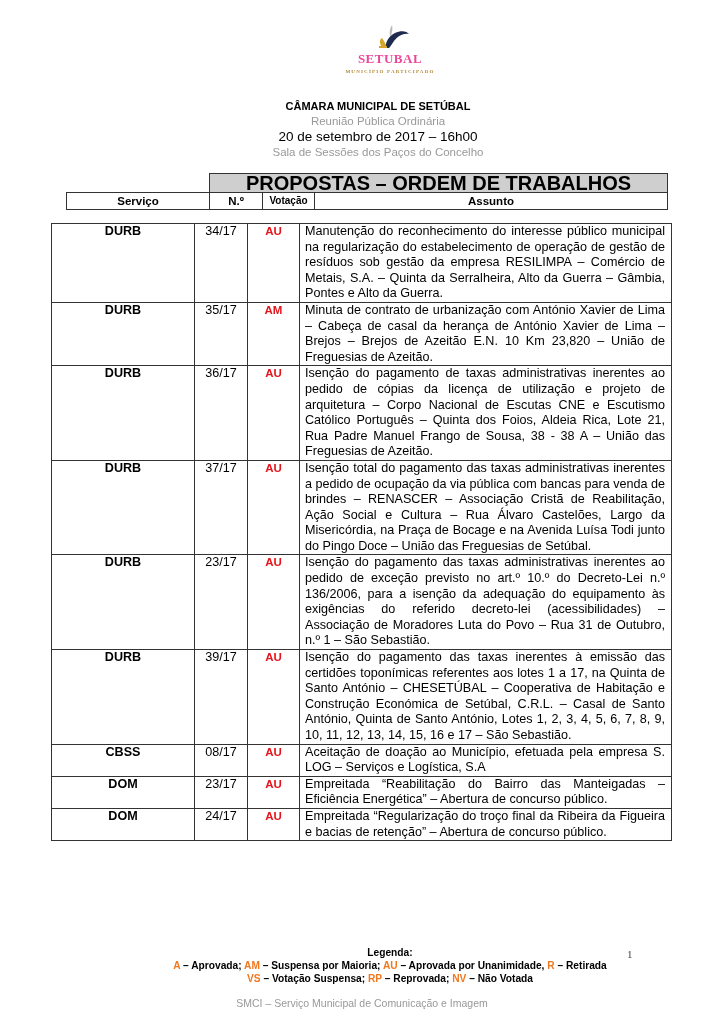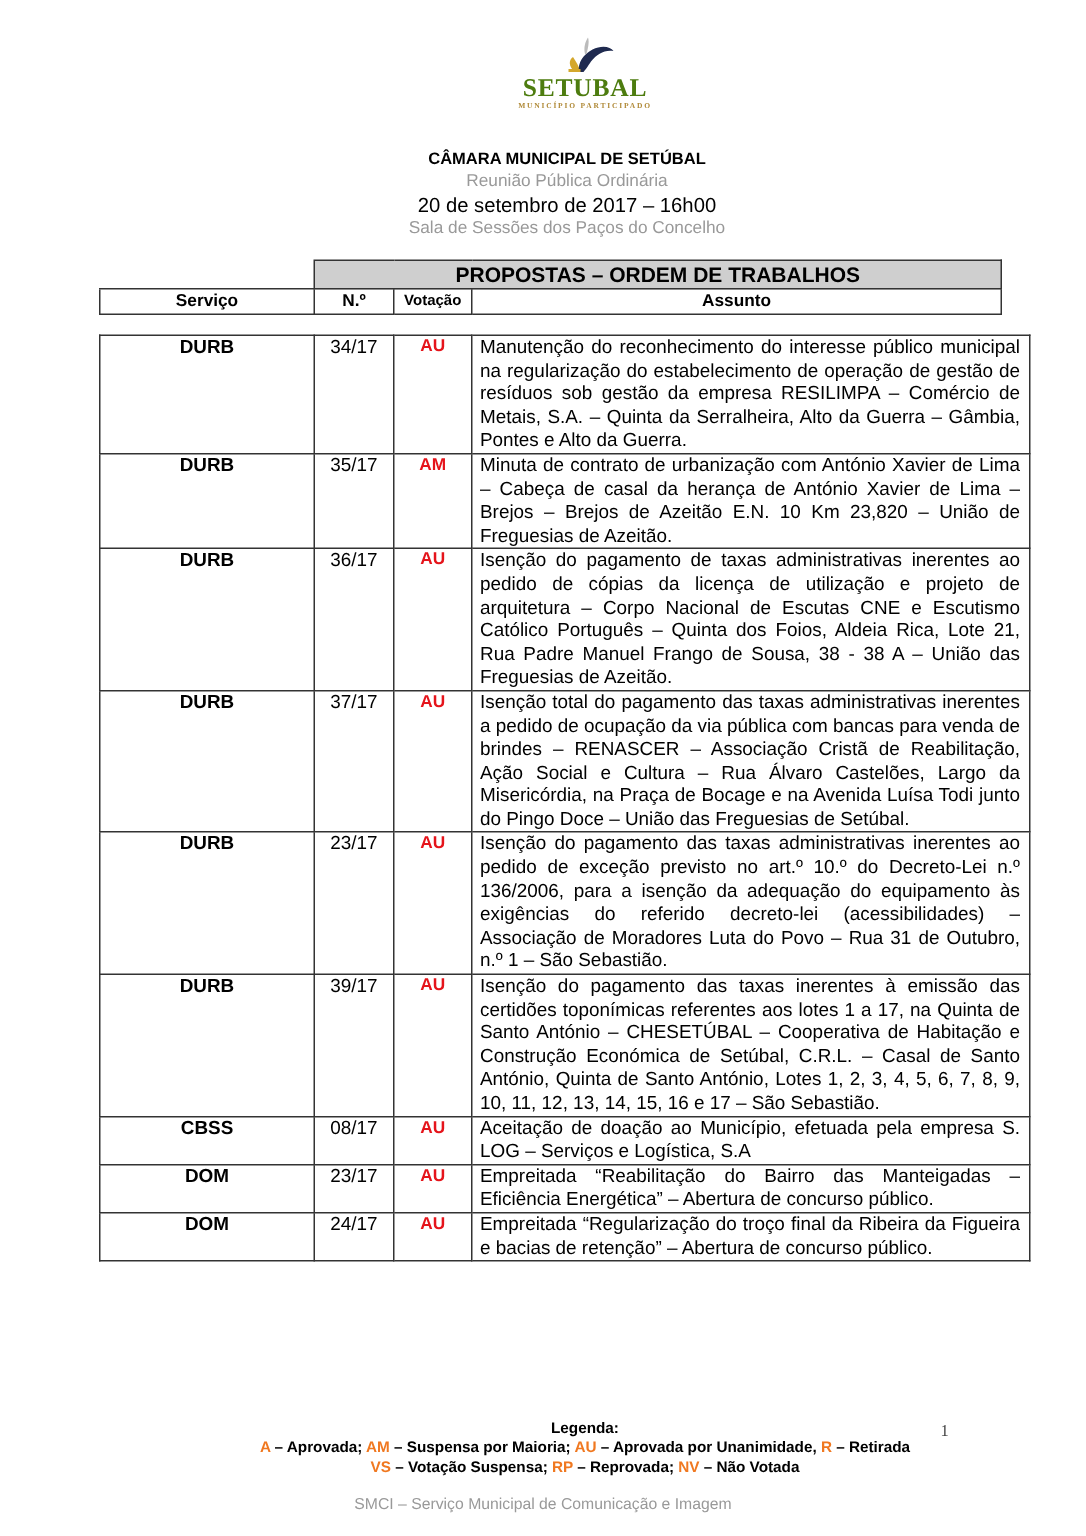--- a/index.html
+++ b/index.html
@@ -6,45 +6,45 @@
     body {
       width: 724px; height: 1024px; background: #ffffff; position: relative;
       font-family: "Liberation Sans", sans-serif; color: #000; overflow: hidden;
     }
     .logo {
       position: absolute; left: 340px; top: 22px; width: 100px; height: 56px;
       text-align: center;
     }
     .logo svg { display: block; margin: 0 auto; }
     .logo-word {
-      font-family: "Liberation Serif", serif; font-size: 17px; font-weight: bold;
-      color: #4d7c0f; letter-spacing: 0.5px; line-height: 18px; margin-top: -2px;
+      font-family: "Liberation Serif", serif; font-size: 13px; font-weight: bold;
+      color: #ec4899; letter-spacing: 0.5px; line-height: 18px; margin-top: -2px;
     }
     .logo-sub {
       font-family: "Liberation Serif", serif; font-size: 5px; color: #b08a38;
       letter-spacing: 1.2px; line-height: 7px; font-weight: bold;
     }
     .heading { position: absolute; left: 16px; top: 99px; width: 724px; text-align: center; line-height: 15px; }
     .h-title { font-size: 11px; font-weight: bold; }
     .h-sub { font-size: 11.5px; color: #999; }
     .h-date { font-size: 13.5px; font-weight: normal; line-height: 16px; }
     .h-place { font-size: 11.5px; color: #999; }
 
     .hdr-table {
       position: absolute; left: 66px; top: 173px; width: 601px;
       border-collapse: collapse; table-layout: fixed;
     }
     .hdr-table td { border: 1.3px solid #333; padding: 0; font-weight: bold; text-align: center; }
     .hdr-table .blank { border-left: none; border-top: none; border-bottom: 1.3px solid #333; }
-    .hdr-table .banner { background: #cfcfcf; font-size: 14px; height: 18px; line-height: 18px; }
+    .hdr-table .banner { background: #cfcfcf; font-size: 20px; height: 18px; line-height: 18px; }
     .hdr-table .colh { font-size: 11.5px; height: 16px; line-height: 16px; }
     .hdr-table .colh.small { font-size: 10px; }
 
     .data-table {
-      position: absolute; left: 66px; top: 223px; width: 620px;
+      position: absolute; left: 51px; top: 223px; width: 620px;
       border-collapse: collapse; table-layout: fixed;
     }
     .data-table td {
       border: 1.3px solid #333; vertical-align: top; font-size: 12.6px;
       line-height: 15.6px; padding: 0;
     }
     .data-table td.svc { text-align: center; font-weight: bold; padding-top: 0; }
     .data-table td.num { text-align: center; }
     .data-table td.vote { text-align: center; color: #e5141b; font-weight: bold; font-size: 11.5px; }
     .data-table td.subj { text-align: justify; padding: 0 6px 0 5px; }

